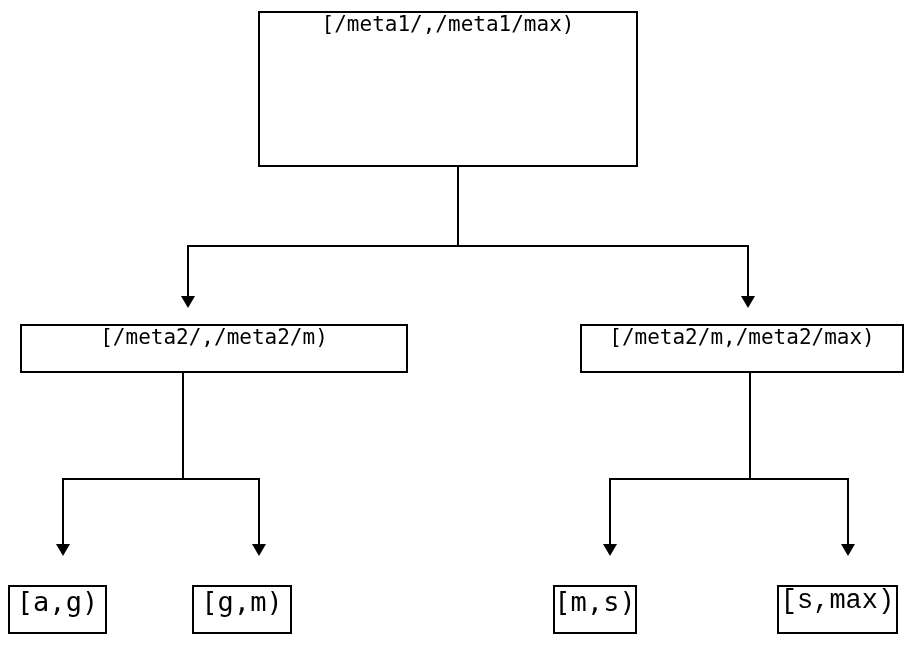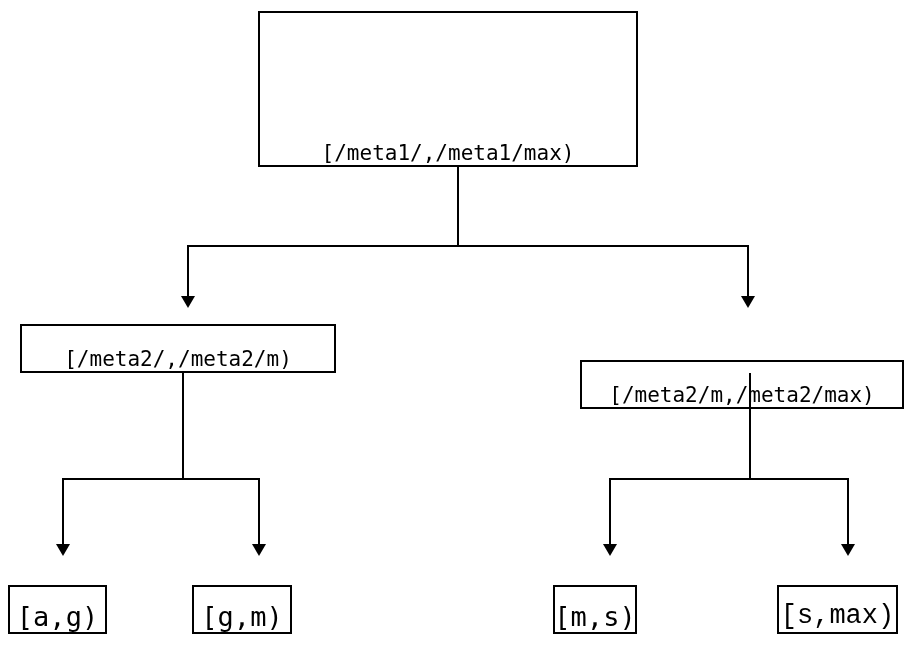--- a/index.html
+++ b/index.html
@@ -15,21 +15,21 @@
     background: #ffffff;
     overflow: hidden;
     font-family: "DejaVu Sans Mono", "Liberation Mono", monospace;
   }
   .node {
     position: absolute;
     box-sizing: border-box;
     border: 2px solid #000000;
     background: #ffffff;
     display: flex;
-    align-items: flex-end;
+    align-items: flex-start;
     justify-content: center;
     color: #000000;
     letter-spacing: 0px;
     white-space: pre;
   }
   .node-label {
     display: block;
     text-align: center;
     line-height: 1.1;
   }
@@ -65,25 +65,25 @@
   <div class="edge-v" style="left:457px; top:167px; height:79px;"></div>
 
   <div class="edge-h" style="left:188px; top:245px; width:561px;"></div>
 
   <div class="edge-v" style="left:187px; top:245px; height:53px;"></div>
   <div class="arrow" style="left:181px; top:296px;"></div>
 
   <div class="edge-v" style="left:747px; top:245px; height:53px;"></div>
   <div class="arrow" style="left:741px; top:296px;"></div>
 
-  <div class="node level2" style="left:20px; top:324px; width:316px; height:49px;">
+  <div class="node level2" style="left:20px; top:324px; width:388px; height:49px;">
     <span class="node-label">[/meta2/,/meta2/m)</span>
   </div>
 
-  <div class="node level2" style="left:580px; top:324px; width:324px; height:49px;margin-top:36px;">
+  <div class="node level2" style="left:580px; top:324px; width:324px; height:49px;">
     <span class="node-label">[/meta2/m,/meta2/max)</span>
   </div>
 
   <div class="edge-v" style="left:182px; top:373px; height:106px;"></div>
   <div class="edge-h" style="left:63px; top:478px; width:197px;"></div>
   <div class="edge-v" style="left:62px; top:478px; height:68px;"></div>
   <div class="arrow" style="left:56px; top:544px;"></div>
   <div class="edge-v" style="left:258px; top:478px; height:68px;"></div>
   <div class="arrow" style="left:252px; top:544px;"></div>
 

